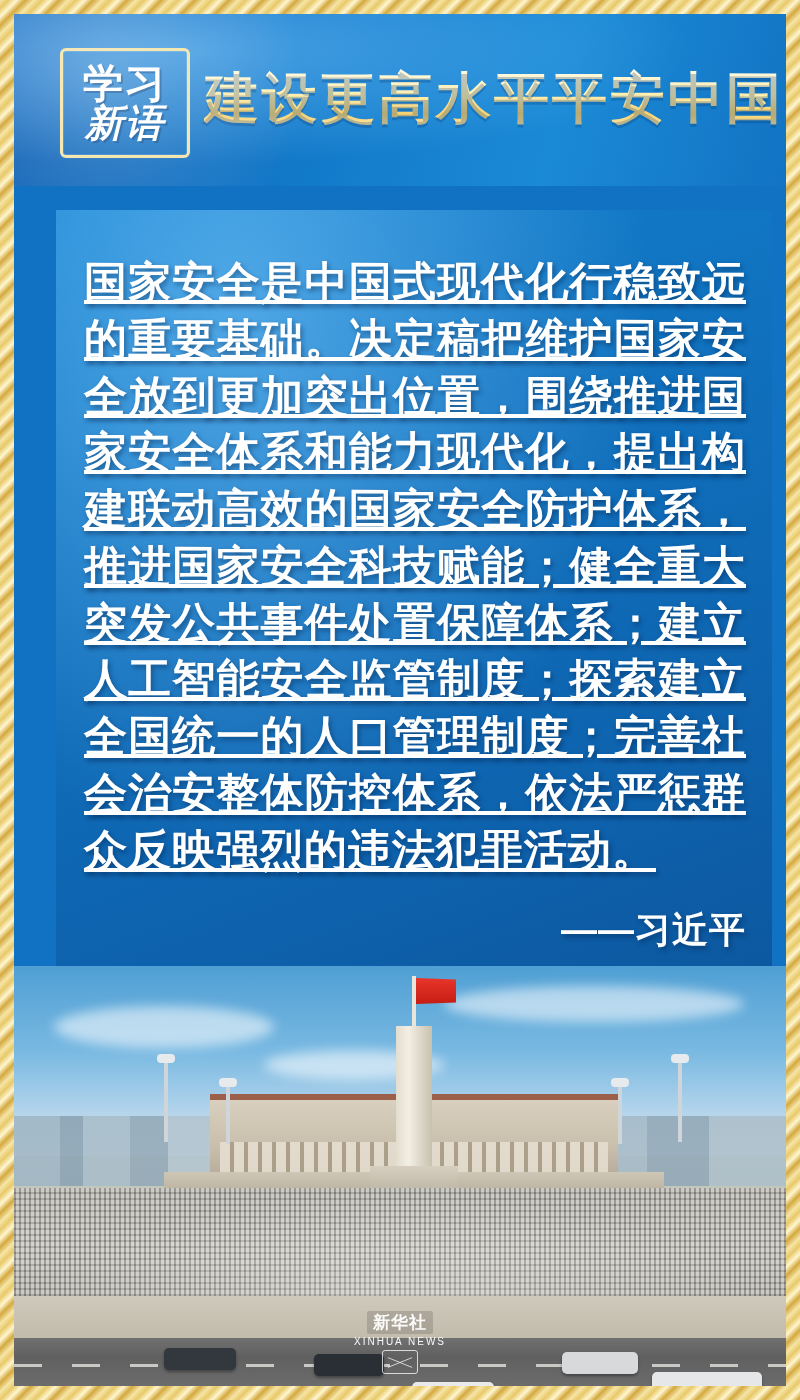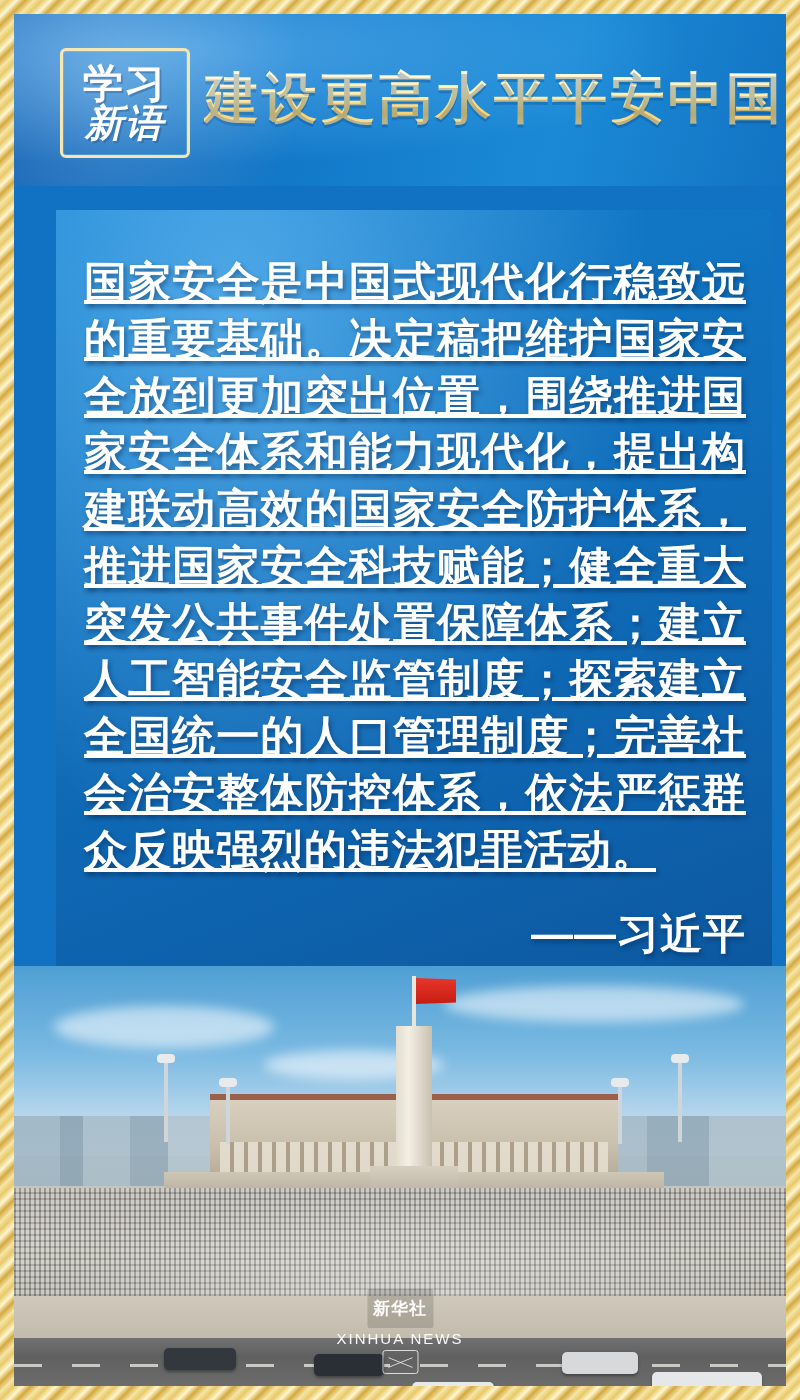--- a/index.html
+++ b/index.html
@@ -122,21 +122,21 @@
     text-align: justify;
     margin: 0;
     text-decoration: underline;
   }
   .attribution {
     margin-top: 28px;
     text-align: right;
     color: #ffffff;
   }
   .attribution .author {
-    font-size: 42px;
+    font-size: 36px;
     font-weight: 700;
     letter-spacing: 1px;
     text-shadow: 2px 3px 5px rgba(0,30,70,0.45);
   }
   .attribution .date {
     margin-top: 8px;
     font-size: 25px;
     font-weight: 400;
     opacity: 0.97;
   }
@@ -294,25 +294,25 @@
     flex-direction: column;
     align-items: center;
     color: #ffffff;
     opacity: 0.95;
   }
   .logo-main {
     font-size: 17px;
     font-weight: 700;
     letter-spacing: 1px;
     background: rgba(0,0,0,0.15);
-    padding: 8px 6px;
+    padding: 0 6px;
     border-radius: 2px;
   }
   .logo-sub {
-    font-size: 15px;
+    font-size: 10px;
     letter-spacing: 2px;
     margin-top: 2px;
   }
   .logo-mark {
     margin-top: 3px;
     width: 34px;
     height: 22px;
     border: 1px solid rgba(255,255,255,0.8);
     border-radius: 3px;
     position: relative;

